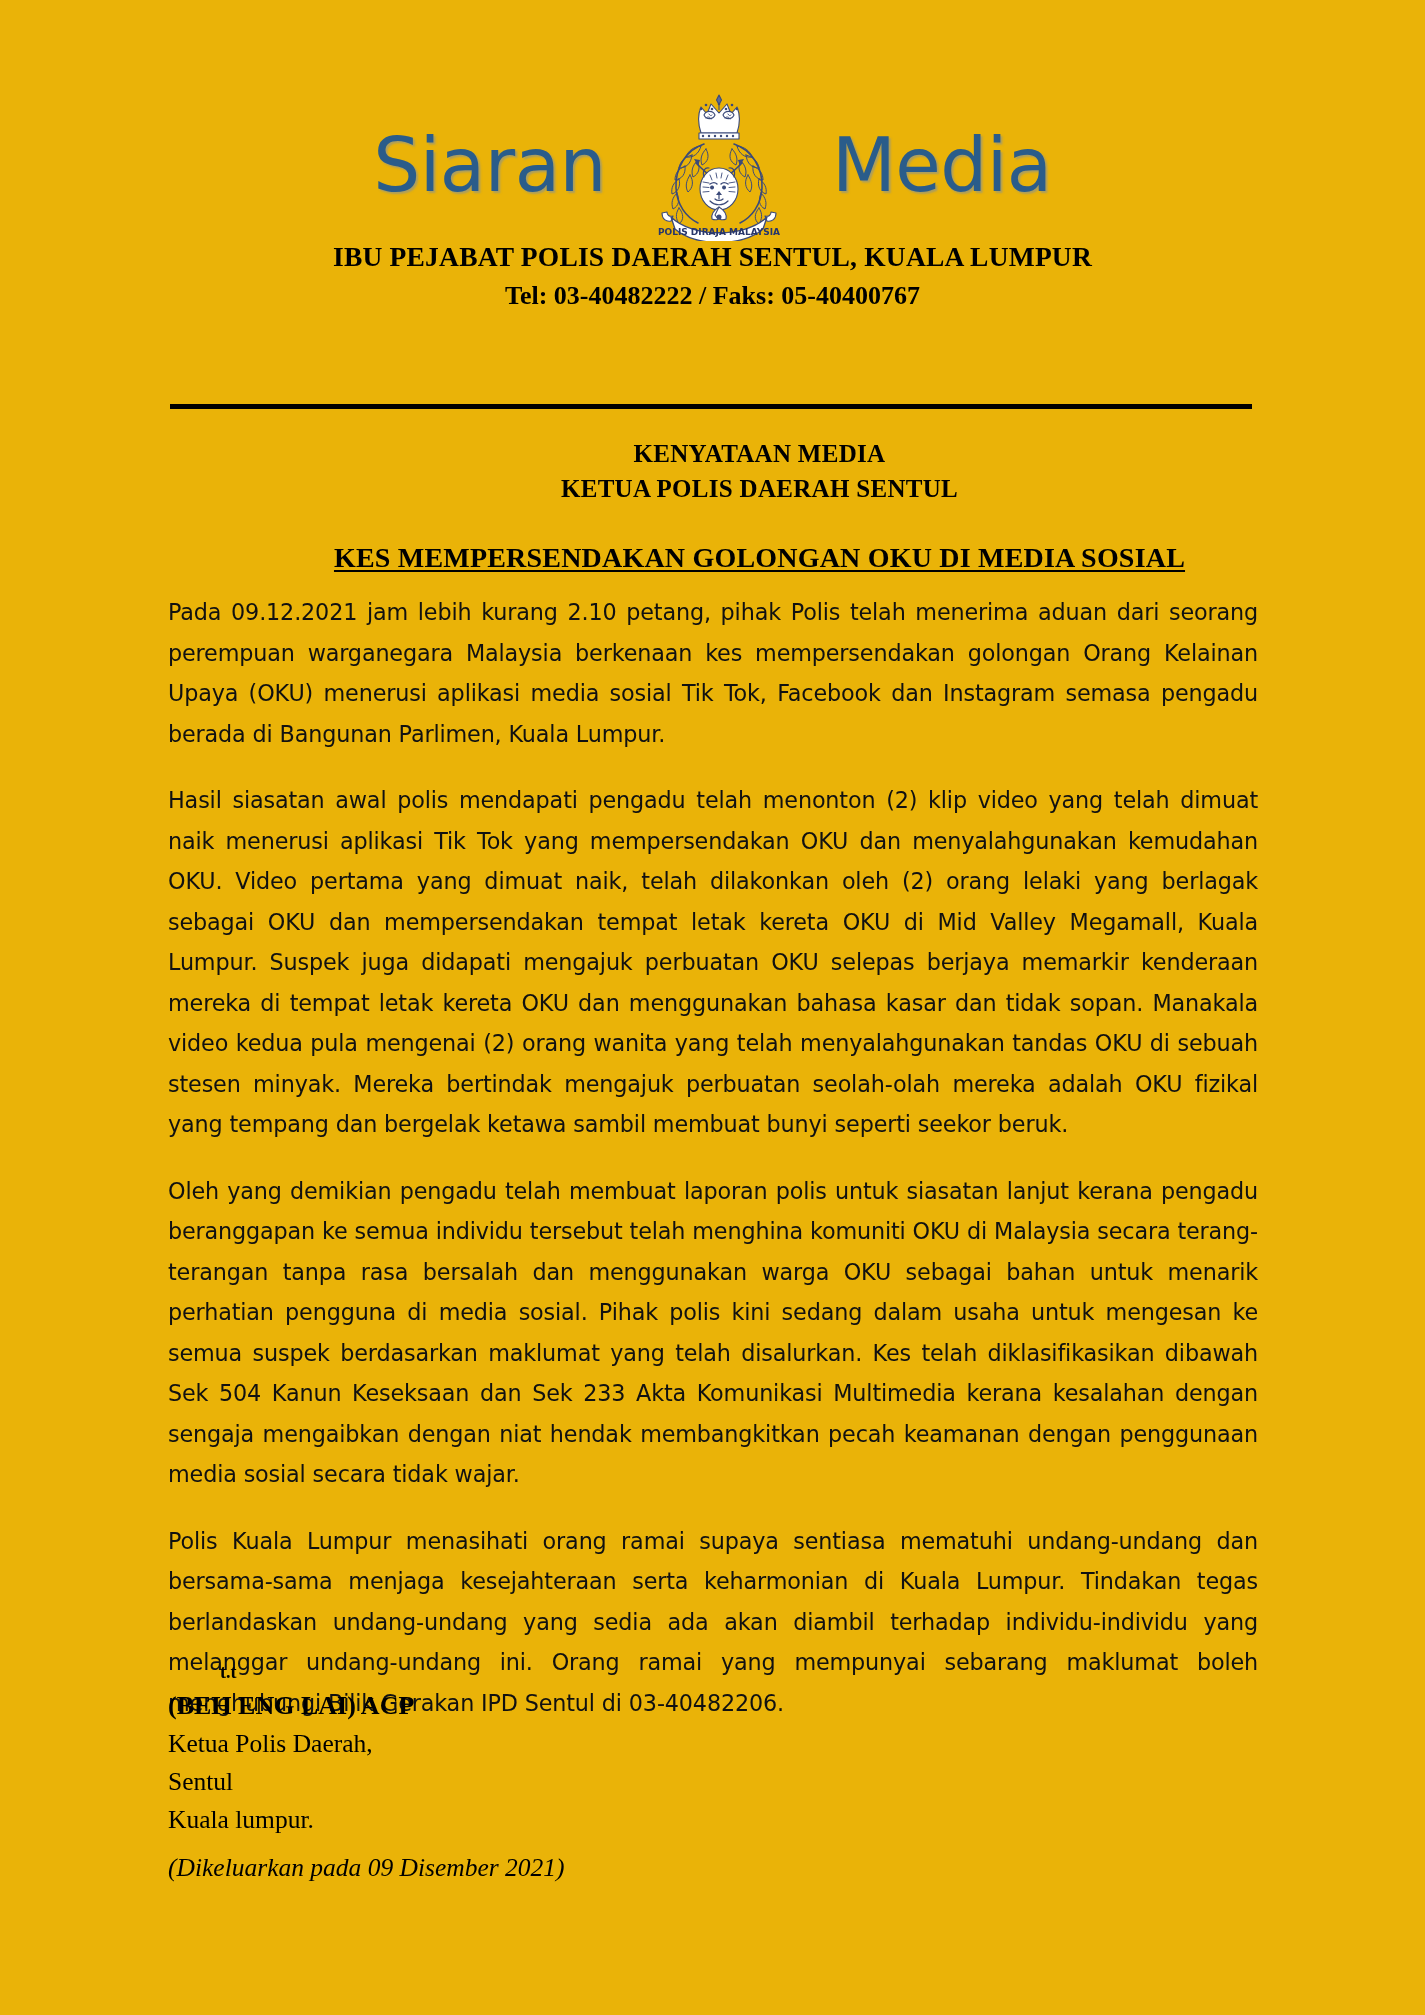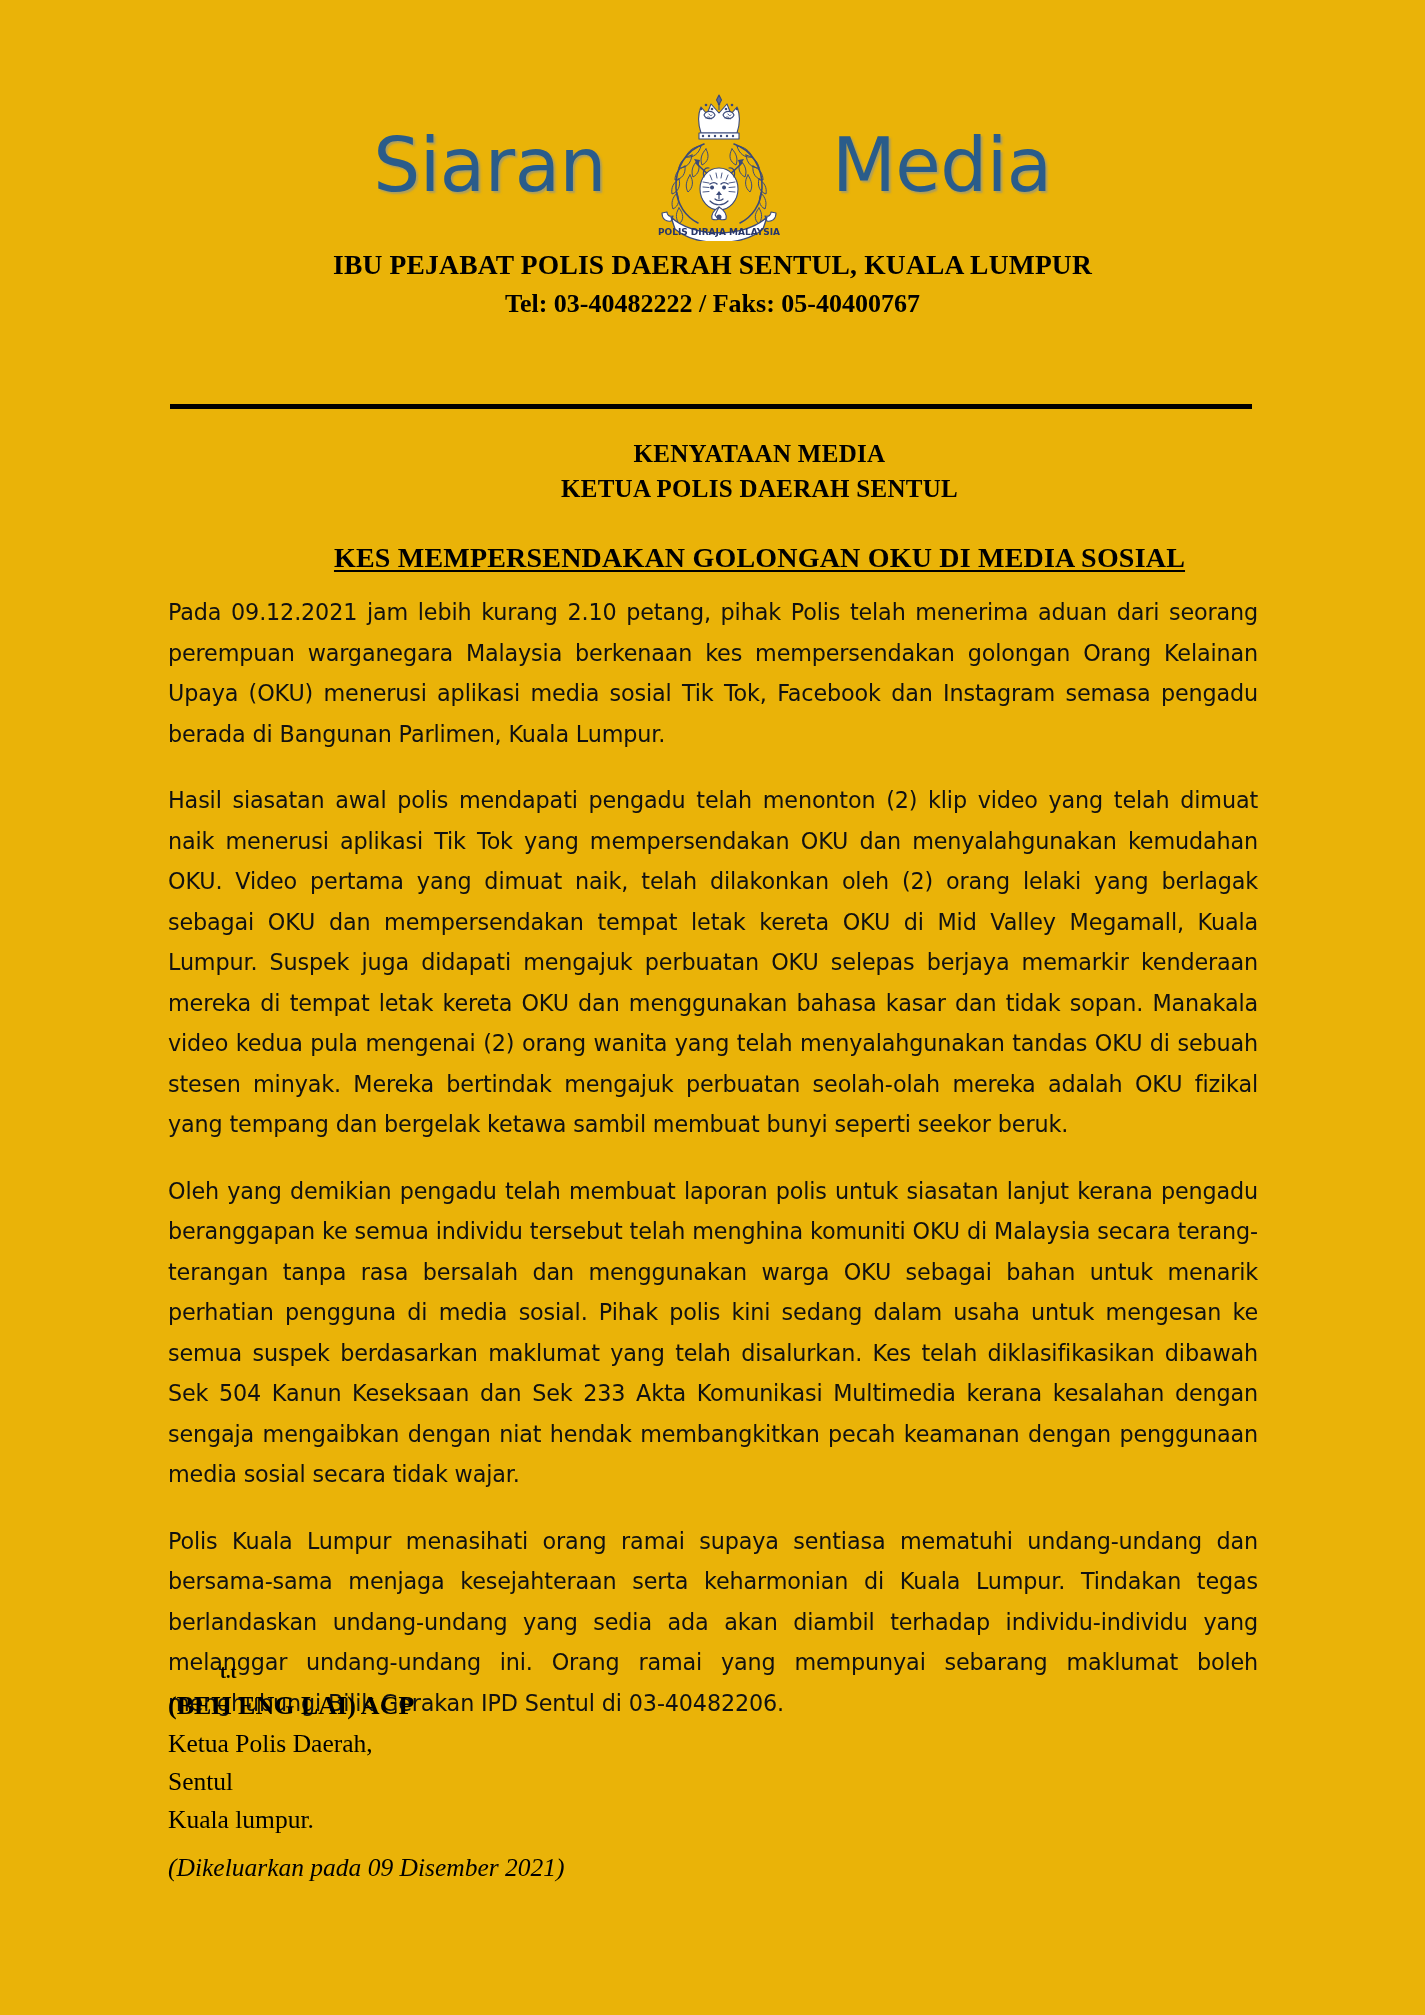--- a/index.html
+++ b/index.html
@@ -48,21 +48,21 @@
   .crest {
     width: 150px;
     height: 152px;
     flex: 0 0 auto;
     display: block;
   }
 
   
   .office-block {
     position: absolute;
-    top: 248px;
+    top: 240px;
     left: 0;
     width: 1425px;
     text-align: center;
   }
   .office-line1 {
     font-family: "Liberation Serif", serif;
     font-weight: bold;
     font-size: 27.5px;
     letter-spacing: 0.2px;
     color: #000;

